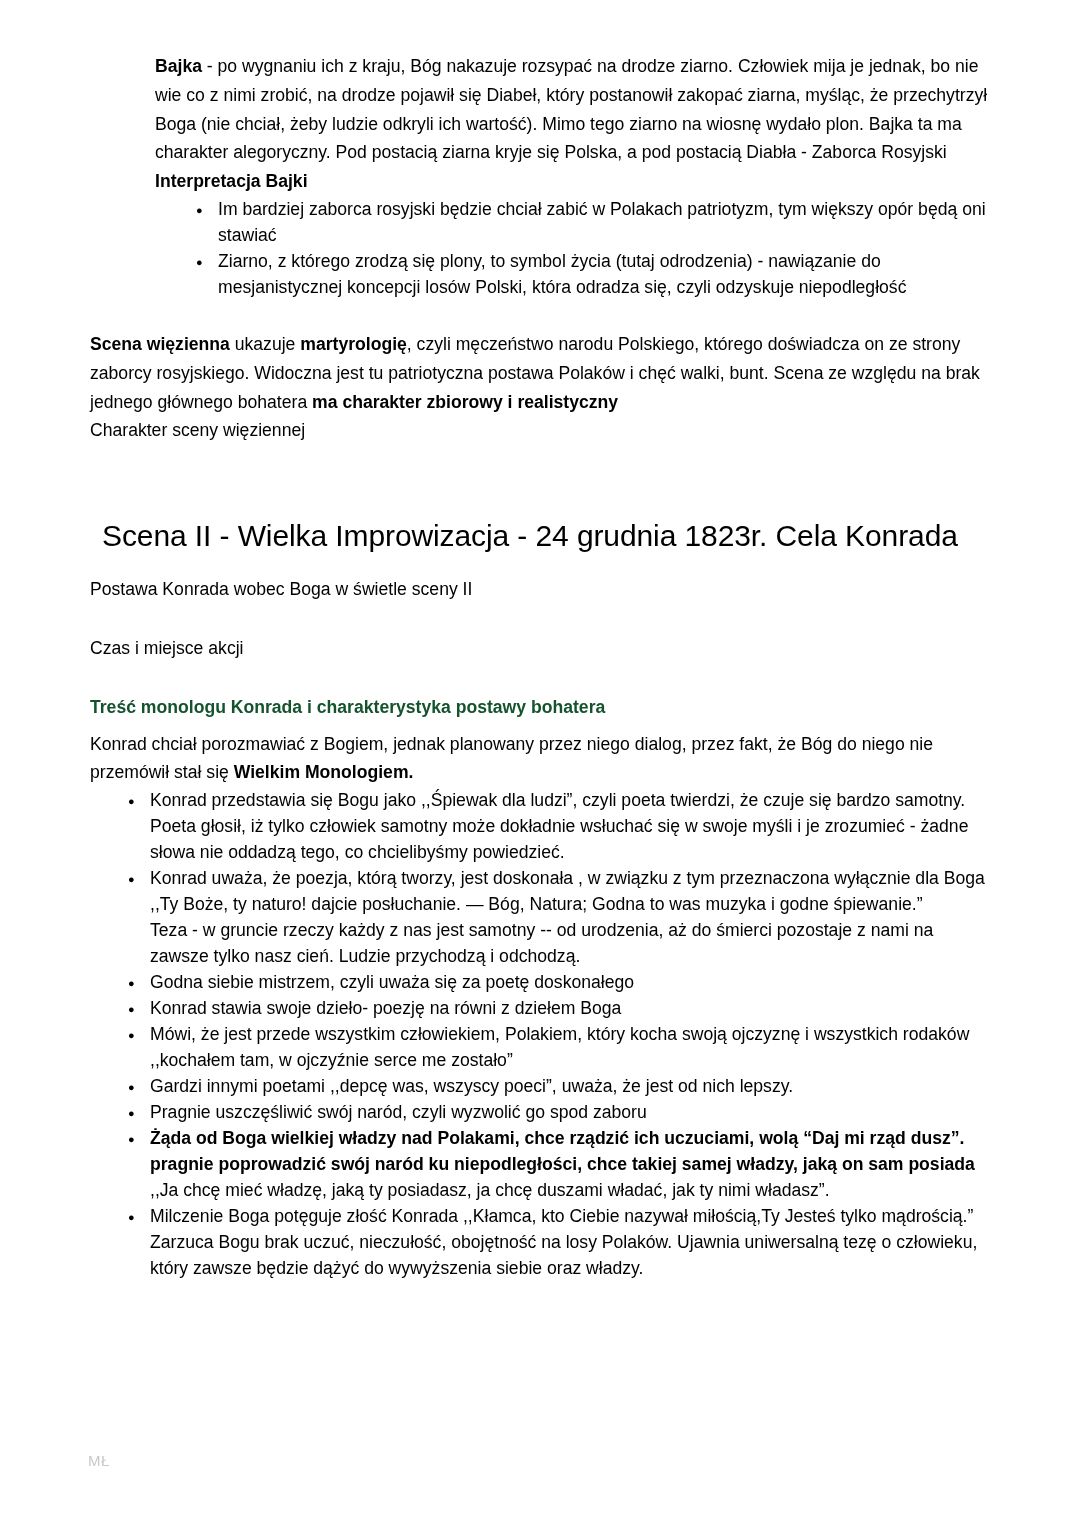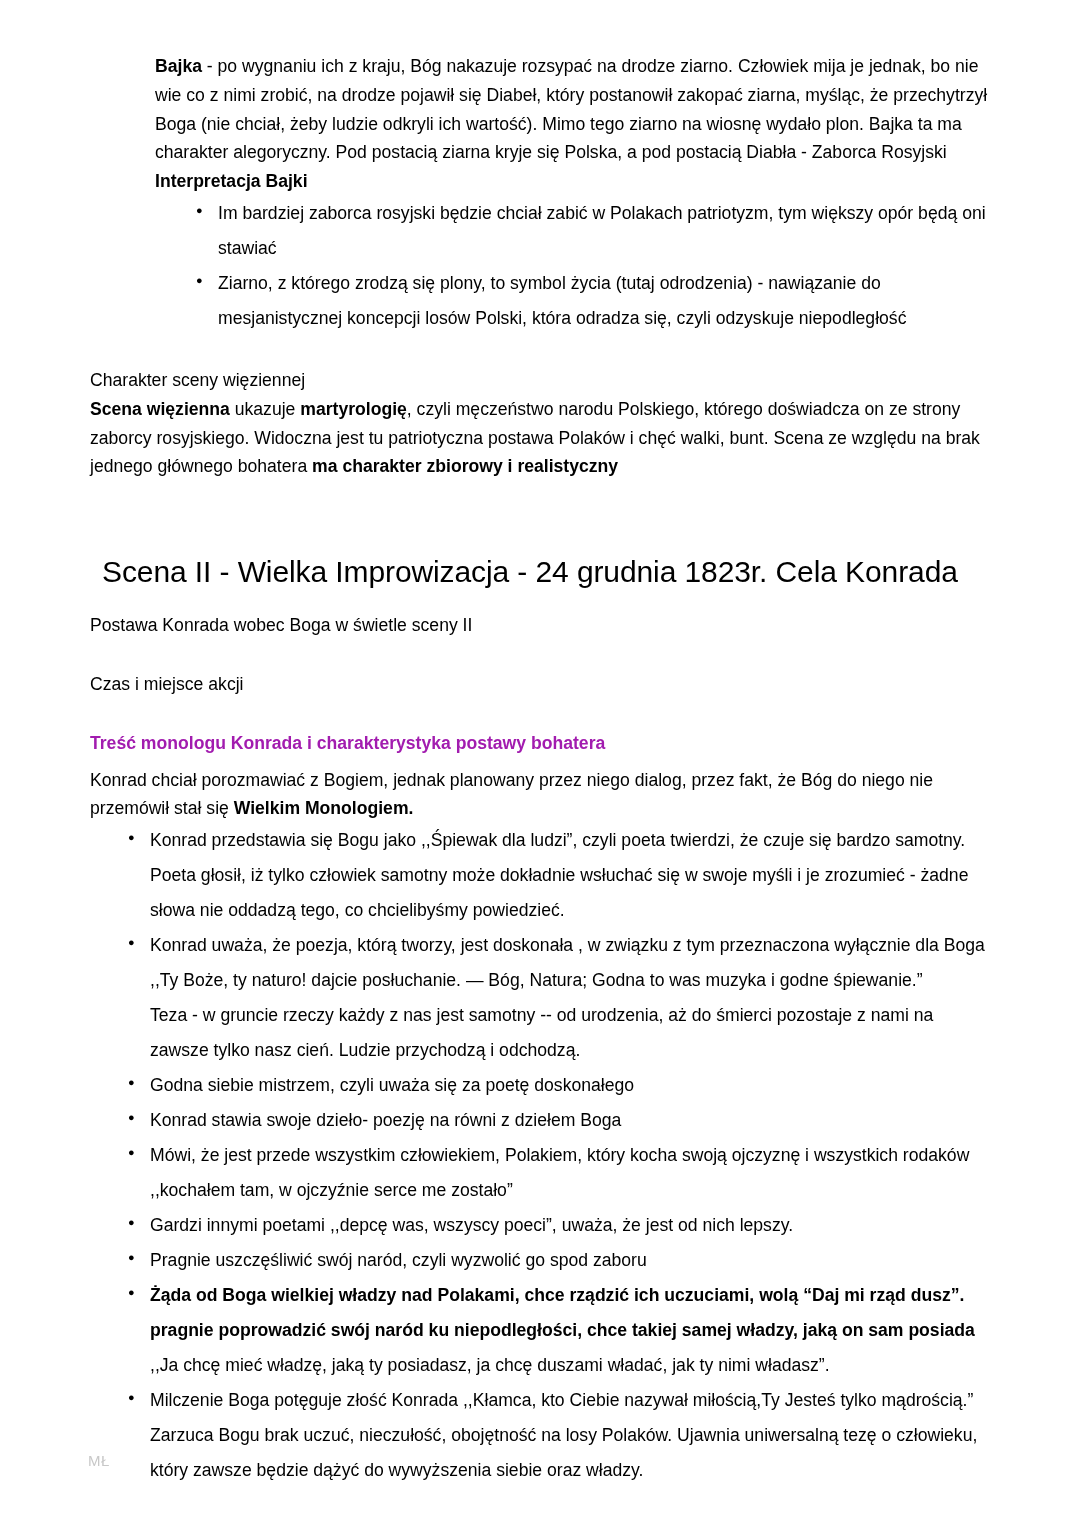--- a/index.html
+++ b/index.html
@@ -51,35 +51,35 @@
     font-weight: 400;
     line-height: 38px;
     margin: 12px;
     letter-spacing: -0.1px;
   }
 
   
   .sub-heading-gray {
     font-size: 17.6px;
     font-weight: bold;
-    color: #a21caf;
+    color: #14532d;
     line-height: 28.8px;
     margin: 0;
   }
 
   
   ul.blist {
     list-style: none;
     margin: 0;
     padding: 0;
   }
   ul.blist > li {
     position: relative;
     font-size: 17.6px;
-    line-height: 35px;
+    line-height: 26px;
     padding-left: 22px;
     margin: 0;
   }
   ul.blist > li::before {
     content: "\25CF";
     position: absolute;
     left: 0;
     top: 0;
     font-size: 11px;
     line-height: 28.8px;
@@ -125,23 +125,23 @@
 
     <p class="para indent"><b>Interpretacja Bajki</b></p>
 
     <ul class="blist deep">
       <li><span>Im bardziej zaborca rosyjski będzie chciał zabić w Polakach patriotyzm, tym większy opór będą oni stawiać</span></li>
       <li><span>Ziarno, z którego zrodzą się plony, to symbol życia (tutaj odrodzenia) - nawiązanie do mesjanistycznej koncepcji losów Polski, która odradza się, czyli odzyskuje niepodległość</span></li>
     </ul>
 
     <div class="spacer-md"></div>
 
+    <p class="para"><b>Scena więzienna</b><span> ukazuje </span><b>martyrologię</b><span>, czyli męczeństwo narodu Polskiego, którego doświadcza on ze strony zaborcy rosyjskiego. Widoczna jest tu patriotyczna postawa Polaków i chęć walki, bunt. Scena ze względu na brak jednego głównego bohatera </span><b>ma charakter zbiorowy i realistyczny</b></p>
+
     <p class="para">Charakter sceny więziennej</p>
-
-    <p class="para"><b>Scena więzienna</b><span> ukazuje </span><b>martyrologię</b><span>, czyli męczeństwo narodu Polskiego, którego doświadcza on ze strony zaborcy rosyjskiego. Widoczna jest tu patriotyczna postawa Polaków i chęć walki, bunt. Scena ze względu na brak jednego głównego bohatera </span><b>ma charakter zbiorowy i realistyczny</b></p>
 
     <div class="spacer-xl"></div>
 
     <h1 class="section-title">Scena II - Wielka Improwizacja - 24 grudnia 1823r. Cela Konrada</h1>
 
     <div class="spacer-sm"></div>
 
     <p class="para">Postawa Konrada wobec Boga w świetle sceny II</p>
 
     <div class="spacer-md"></div>

